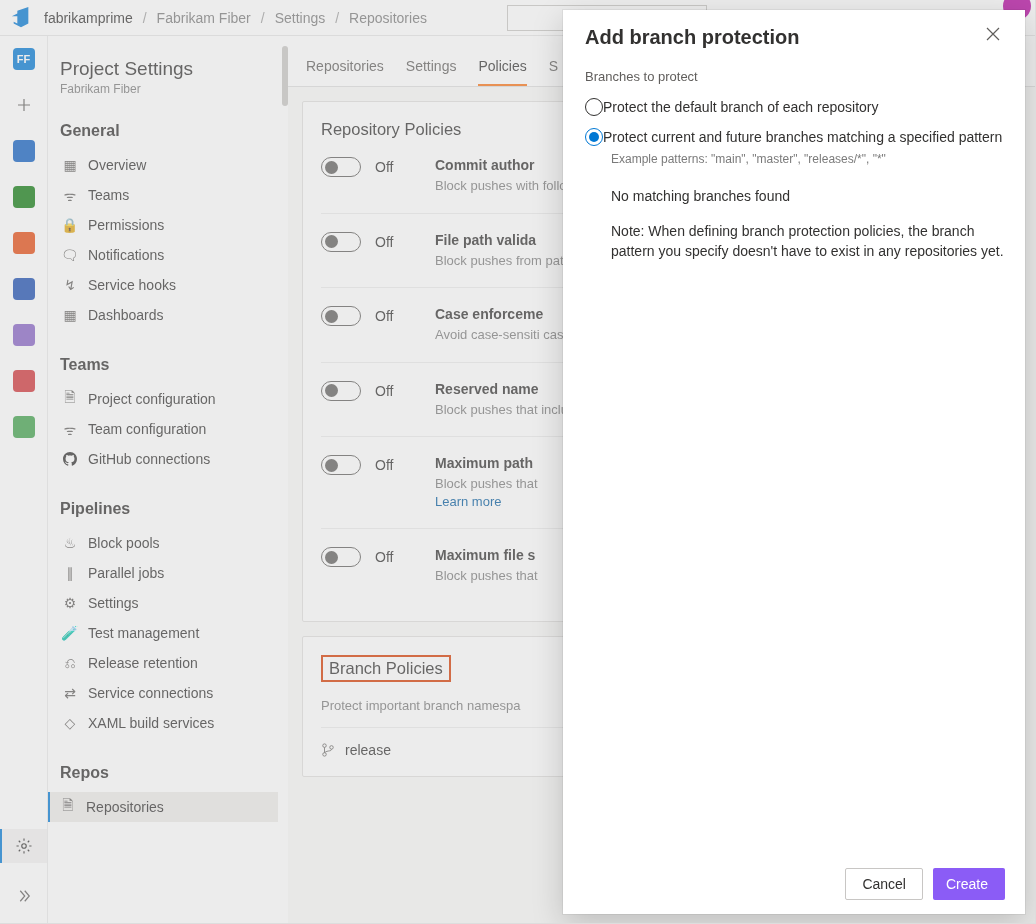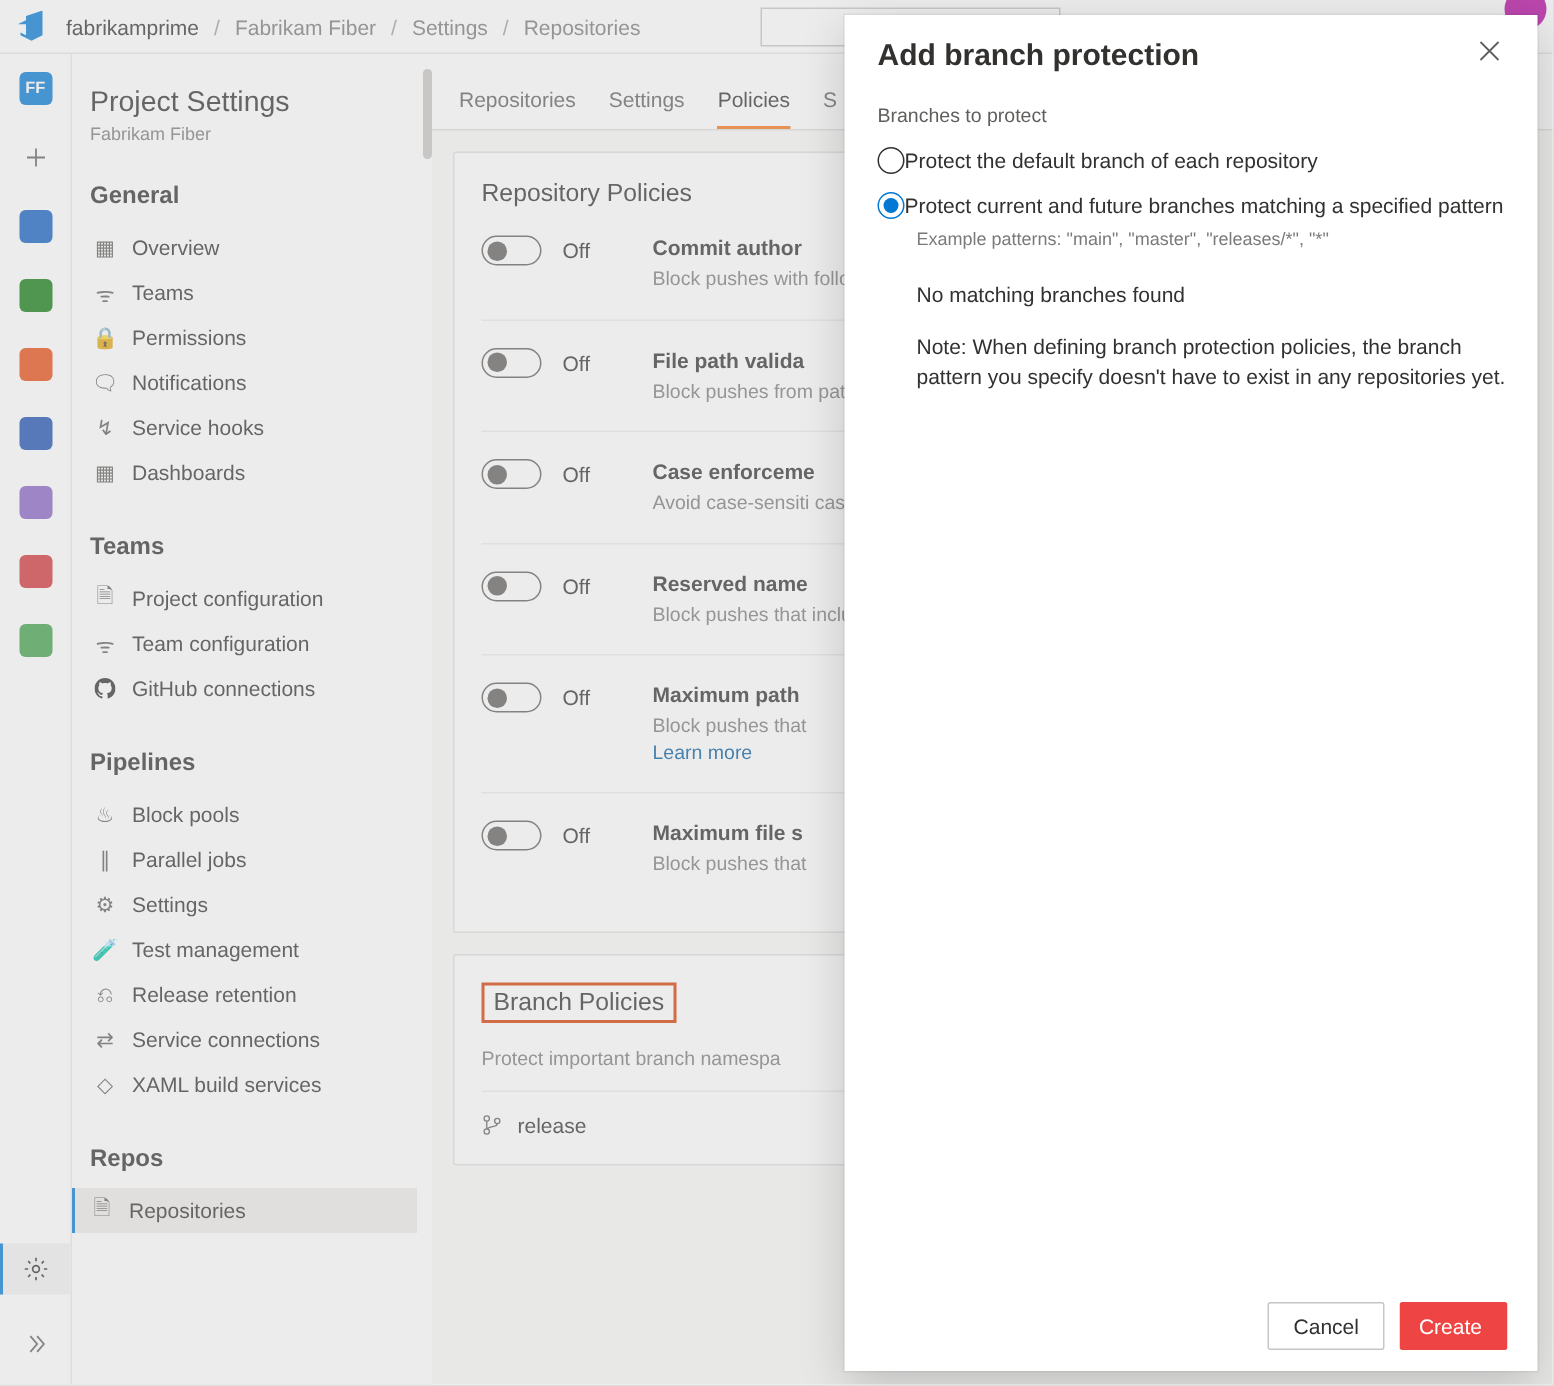--- a/index.html
+++ b/index.html
@@ -192,21 +192,21 @@
     display:flex; justify-content:flex-end; gap:10px;
   }
   .btn {
     height:32px; padding:0 16px;
     border-radius:2px;
     font-size:14px;
     cursor:pointer;
     border:1px solid transparent;
   }
   .btn.secondary { background:#fff;border:1px solid #c8c6c4;color:#323130; }
-  .btn.primary { background:#ef4444;color:#fff;padding-left:12px; }
+  .btn.primary { background:#8b5cf6;color:#fff;padding-left:12px; }
 
   svg { display:block; }
 </style>
 </head>
 <body>
 
 <div class="app">
 
   <div class="topbar">
     <div class="logo">

